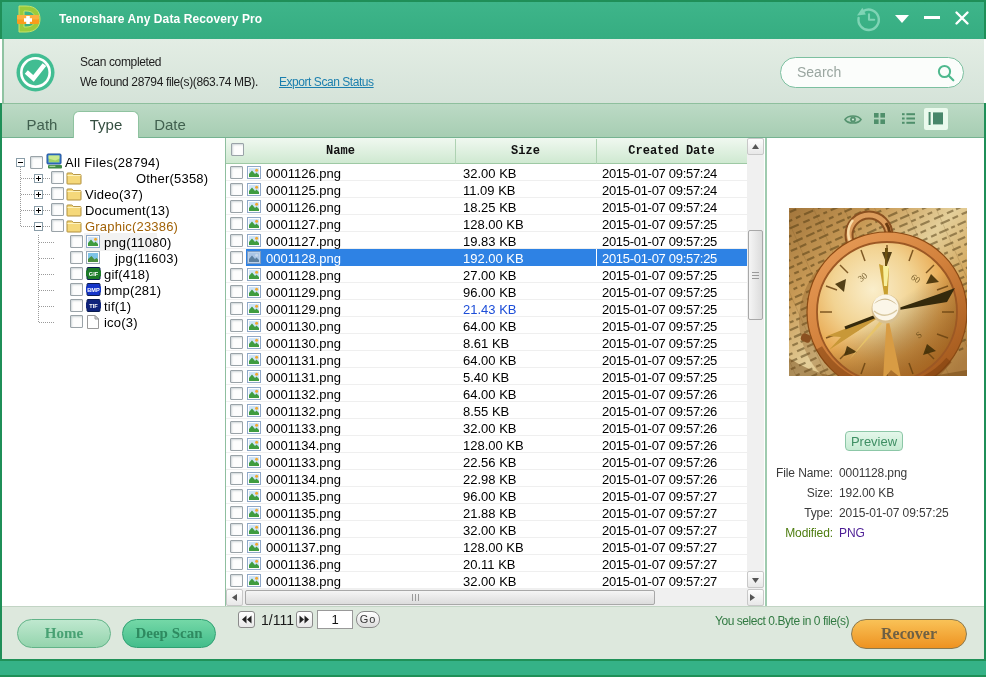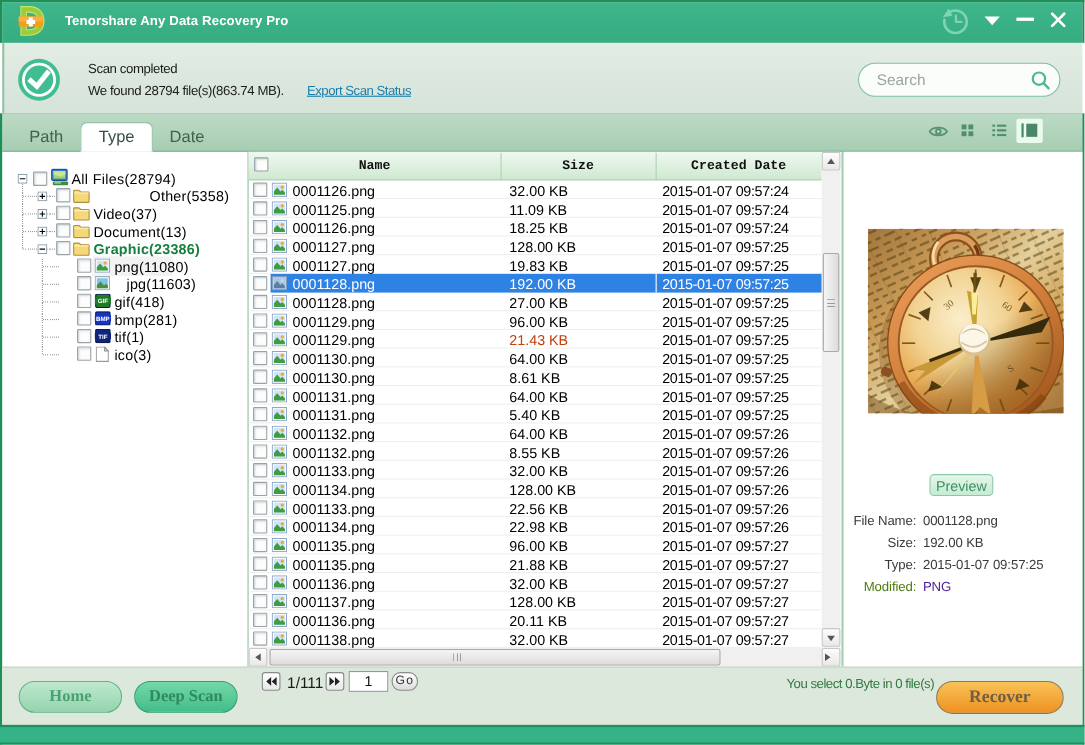--- a/index.html
+++ b/index.html
@@ -137,21 +137,21 @@
 <svg class="abs" style="left:34px;top:222px" width="9" height="9" viewBox="0 0 9 9">
     <rect x="0.5" y="0.5" width="8" height="8" fill="#fff" stroke="#8a9da8"></rect>
     <path d="M2 4.5 H7" stroke="#000" stroke-width="1"></path>
   </svg>
 <div class="abs" style="left:43px;top:226px;width:8px;height:1px;background-image:repeating-linear-gradient(90deg,#9a9a9a 0 1px,transparent 1px 2px);"></div>
 <span class="cb" style="left:51px;top:219px;width:13px;height:13px"></span>
 <svg class="abs" style="left:66px;top:219px" width="16" height="14" viewBox="0 0 16 14">
 <path d="M1 3 L1 12.5 Q1 13 1.6 13 L14.4 13 Q15 13 15 12.5 L15 4.2 Q15 3.6 14.4 3.6 L7.5 3.6 L6.2 2.2 Q6 2 5.6 2 L1.6 2 Q1 2 1 2.6 Z" fill="#f5d87a" stroke="#b08f3c"></path>
 <path d="M1.4 5 L14.6 5 L14.6 4 L1.4 4 Z" fill="#fdf3c0"></path>
 </svg>
-<div class="abs" style="left:85px;top:219px;color:#15803d;font-size:13px;letter-spacing:0.2px;font-weight:bold;">Graphic(23386)</div>
+<div class="abs" style="left:85px;top:219px;color:#a16207;font-size:13px;letter-spacing:0.2px;">Graphic(23386)</div>
 <div class="abs" style="left:38px;top:235px;width:1px;height:87px;background-image:repeating-linear-gradient(#9a9a9a 0 1px,transparent 1px 2px);"></div>
 <div class="abs" style="left:39px;top:242px;width:16px;height:1px;background-image:repeating-linear-gradient(90deg,#9a9a9a 0 1px,transparent 1px 2px);"></div>
 <span class="cb" style="left:70px;top:235px;width:13px;height:13px"></span>
 <div class="abs" style="left:84px;top:233px;width:73px;height:18px;background:#f2f2f2;"></div>
 <svg class="abs" style="left:86px;top:235px" width="14" height="13" viewBox="0 0 14 13">
 <rect x="0.5" y="0.5" width="13" height="12" fill="#fdfdfd" stroke="#8fa8c8"></rect>
 <rect x="2" y="2" width="10" height="9" fill="#cfe4f7"></rect>
 <path d="M2 8 L5 4.5 L8 8 L9.5 6.5 L12 9 L12 11 L2 11 Z" fill="#3f9c3f"></path>
 <circle cx="9.6" cy="4.2" r="1.5" fill="#f0a830"></circle>
 </svg>
@@ -293,21 +293,21 @@
 <div class="abs" style="left:602px;top:285px;color:#000;font-size:13px;letter-spacing:-0.3px;">2015-01-07 09:57:25</div>
 <div class="abs" style="left:226px;top:316px;width:521px;height:1px;background:#efefef;"></div>
 <span class="cb" style="left:230px;top:302px;width:13px;height:13px"></span>
 <svg class="abs" style="left:247px;top:302px" width="14" height="13" viewBox="0 0 14 13">
 <rect x="0.5" y="0.5" width="13" height="12" fill="#fdfdfd" stroke="#8fa8c8"></rect>
 <rect x="2" y="2" width="10" height="9" fill="#cfe4f7"></rect>
 <path d="M2 8 L5 4.5 L8 8 L9.5 6.5 L12 9 L12 11 L2 11 Z" fill="#3f9c3f"></path>
 <circle cx="9.6" cy="4.2" r="1.5" fill="#f0a830"></circle>
 </svg>
 <div class="abs" style="left:266px;top:302px;color:#000;font-size:13px;">0001129.png</div>
-<div class="abs" style="left:463px;top:302px;color:#c2410c;font-size:13px;">21.43 KB</div>
+<div class="abs" style="left:463px;top:302px;color:#1d4ed8;font-size:13px;">21.43 KB</div>
 <div class="abs" style="left:602px;top:302px;color:#000;font-size:13px;letter-spacing:-0.3px;">2015-01-07 09:57:25</div>
 <div class="abs" style="left:226px;top:333px;width:521px;height:1px;background:#efefef;"></div>
 <span class="cb" style="left:230px;top:319px;width:13px;height:13px"></span>
 <svg class="abs" style="left:247px;top:319px" width="14" height="13" viewBox="0 0 14 13">
 <rect x="0.5" y="0.5" width="13" height="12" fill="#fdfdfd" stroke="#8fa8c8"></rect>
 <rect x="2" y="2" width="10" height="9" fill="#cfe4f7"></rect>
 <path d="M2 8 L5 4.5 L8 8 L9.5 6.5 L12 9 L12 11 L2 11 Z" fill="#3f9c3f"></path>
 <circle cx="9.6" cy="4.2" r="1.5" fill="#f0a830"></circle>
 </svg>
 <div class="abs" style="left:266px;top:319px;color:#000;font-size:13px;">0001130.png</div>

